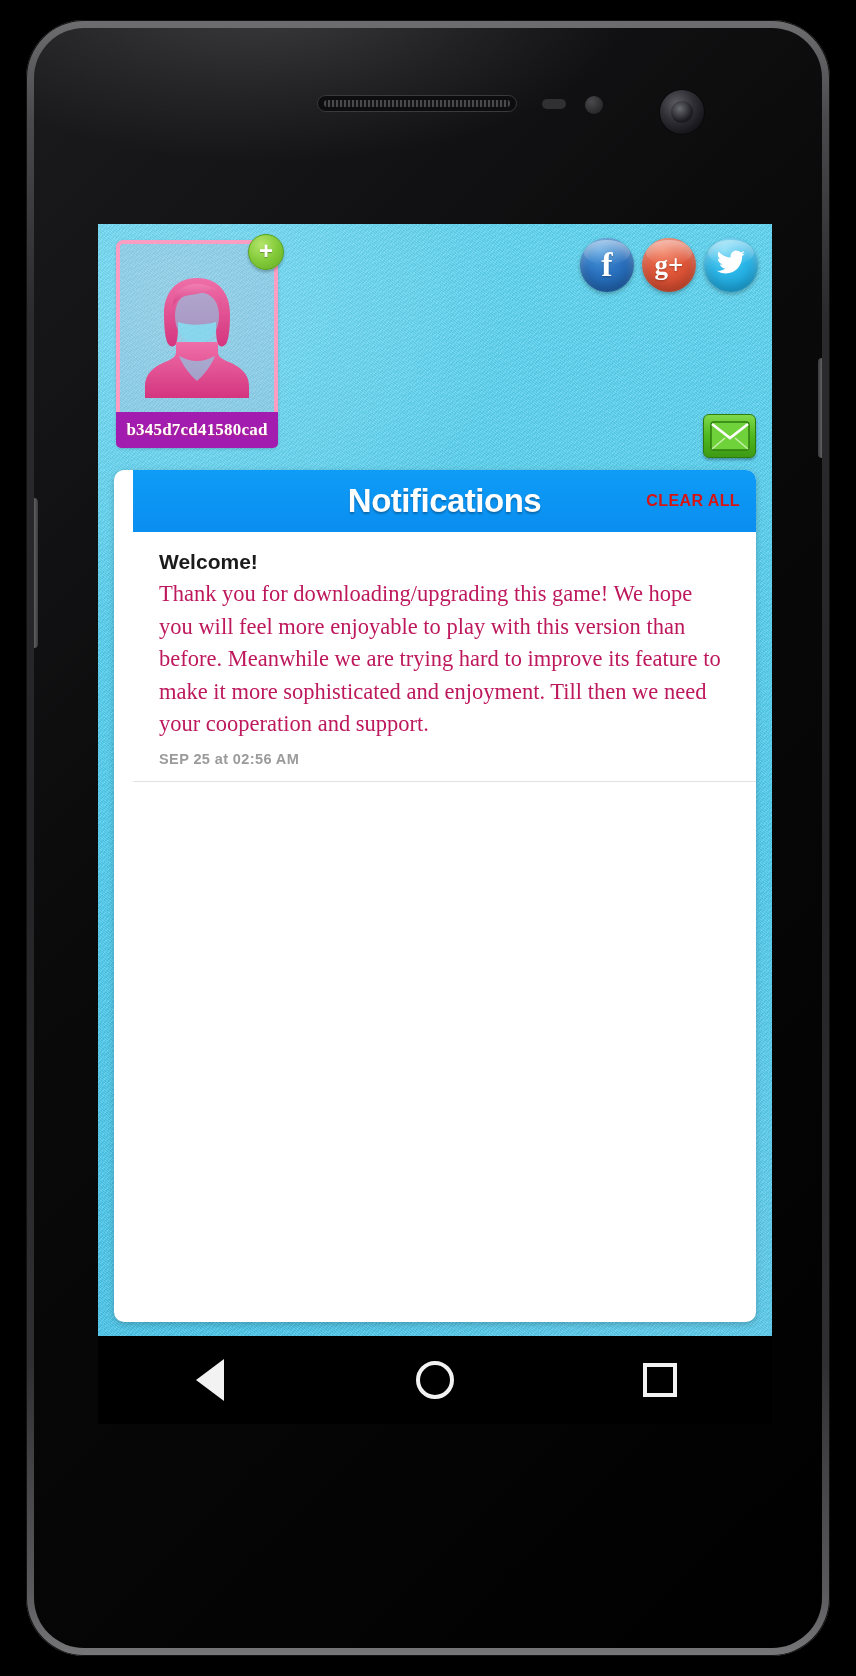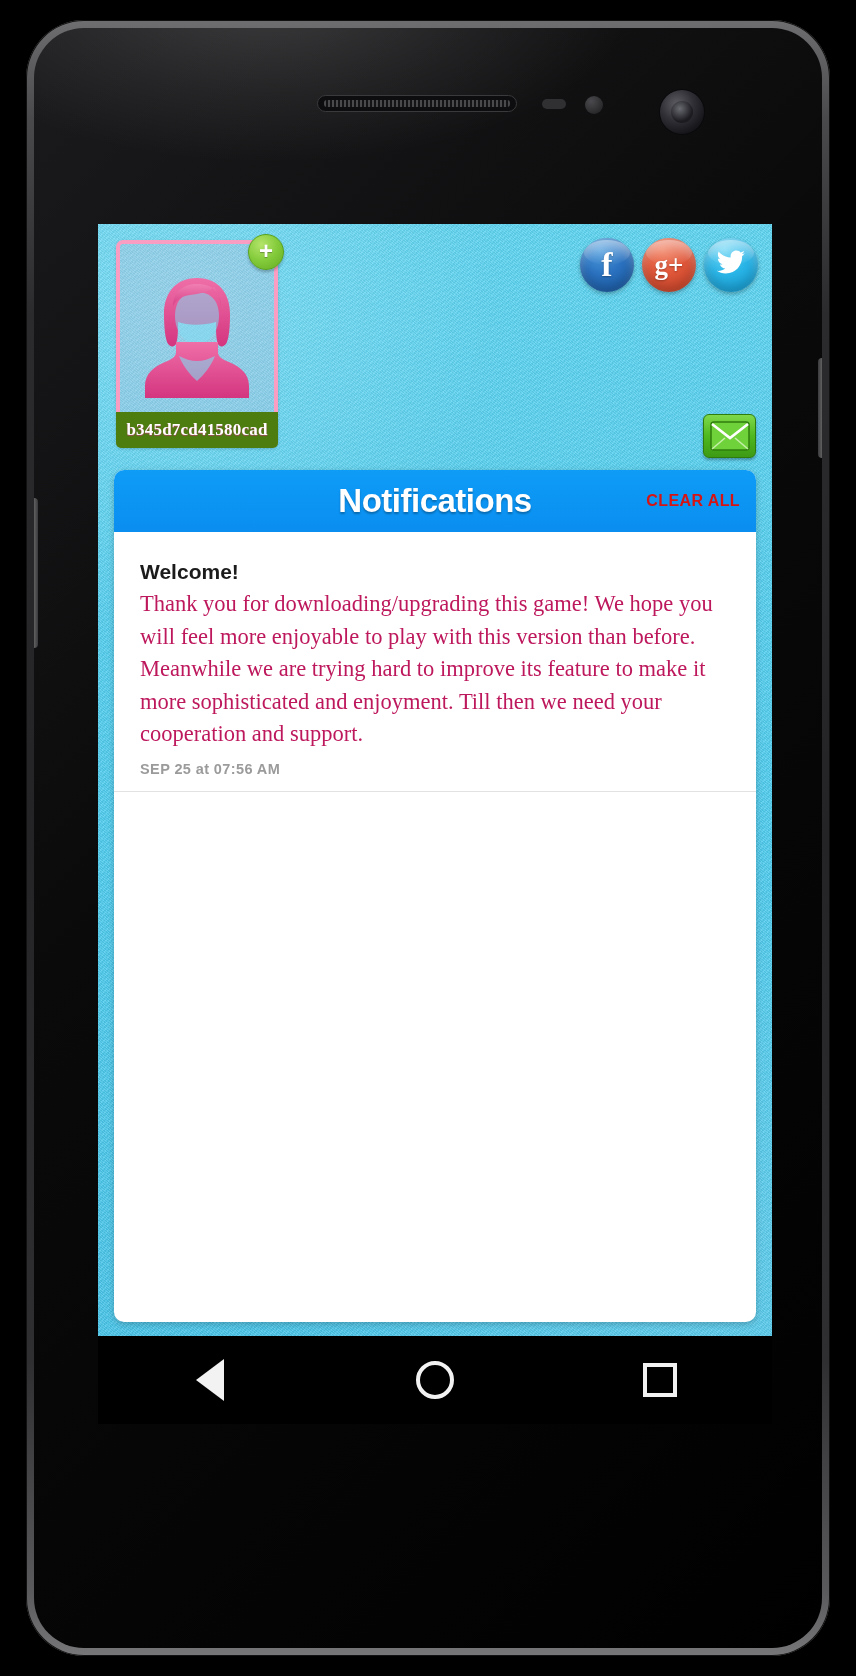--- a/index.html
+++ b/index.html
@@ -160,21 +160,21 @@
     transform: translateX(-50%);
     width: 128px;
     height: 128px;
   }
   .avatar-name {
     position: absolute;
     left: -4px;
     right: -4px;
     bottom: -4px;
     height: 36px;
-    background: #4d7c0f;
+    background: #a21caf;
     border-radius: 0 0 5px 5px;
     display: flex;
     align-items: center;
     justify-content: center;
     color: #ffffff;
     font-family: "Liberation Serif", serif;
     font-weight: bold;
     font-size: 17px;
     letter-spacing: 0.2px;
     text-shadow: 0 1px 1px rgba(190,60,115,0.75);
@@ -267,20 +267,21 @@
     left: 16px;
     top: 246px;
     width: 642px;
     height: 852px;
     background: #ffffff;
     border-radius: 10px 10px 10px 10px;
     box-shadow: 0 2px 6px rgba(0,0,0,0.22);
     overflow: hidden;
     display: flex;
     flex-direction: column;
+    padding-left: 19px;
   }
   .notif-header {
     position: relative;
     height: 62px;
     background: linear-gradient(180deg,#0e9cf7 0%,#0a8ef0 100%);
     display: flex;
     align-items: center;
     justify-content: center;
     flex: 0 0 auto;
   }
@@ -295,21 +296,21 @@
     position: absolute;
     right: 16px;
     top: 50%;
     transform: translateY(-50%);
     color: #d61414;
     font-size: 16px;
     font-weight: bold;
     letter-spacing: 0.4px;
     text-align: right;
   }
-  .notif-list { flex: 1 1 auto; overflow: hidden; margin-top: 10px; }
+  .notif-list { flex: 1 1 auto; overflow: hidden; }
   .notif-item {
     padding: 18px 26px 14px 26px;
     border-bottom: 1px solid #e2e2e2;
   }
   .notif-item-title {
     font-size: 21px;
     font-weight: bold;
     color: #1b1b1b;
     margin-bottom: 4px;
     font-family: "Liberation Sans", sans-serif;
@@ -417,21 +418,21 @@
 
       <div class="notif-panel">
         <div class="notif-header">
           <div class="notif-title">Notifications</div>
           <div class="clear-all">CLEAR ALL</div>
         </div>
         <div class="notif-list">
           <div class="notif-item">
             <div class="notif-item-title">Welcome!</div>
             <div class="notif-item-body">Thank you for downloading/upgrading this game! We hope you will feel more enjoyable to play with this version than before. Meanwhile we are trying hard to improve its feature to make it more sophisticated and enjoyment. Till then we need your cooperation and support.</div>
-            <div class="notif-item-time">SEP 25 at 07:56 AM</div>
+            <div class="notif-item-time">SEP 25 at 02:56 AM</div>
           </div>
         </div>
       </div>
     </div>
 
     <div class="navbar">
       <div class="nav-btn">
         <div class="nav-back"></div>
       </div>
       <div class="nav-btn">

